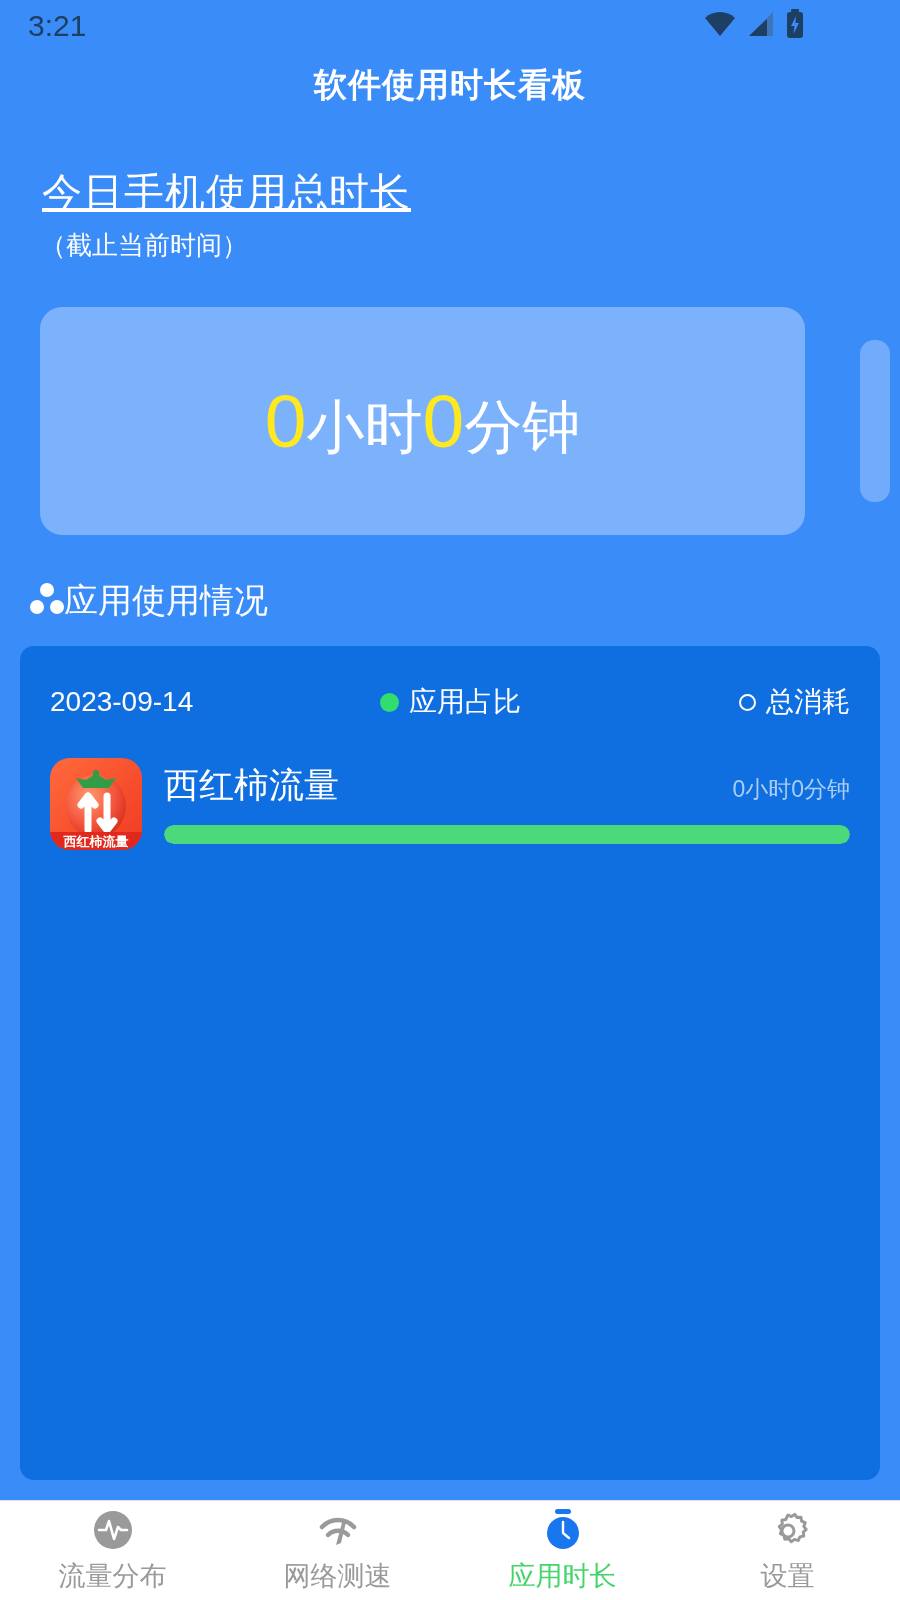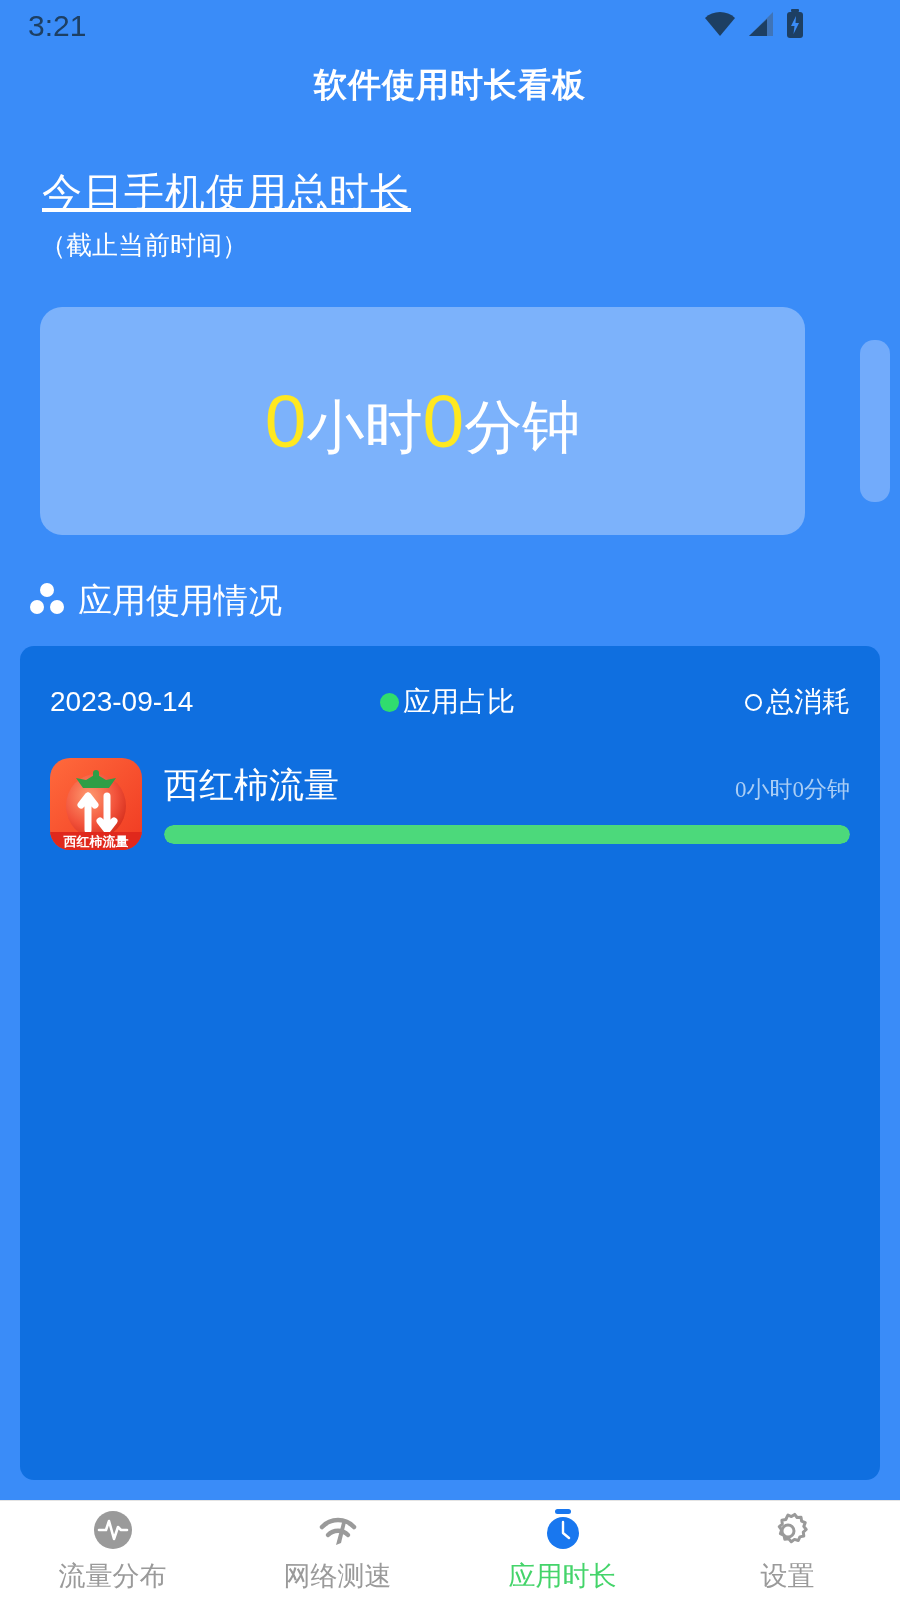--- a/index.html
+++ b/index.html
@@ -56,38 +56,38 @@
   .duration-line { display: flex; align-items: baseline; }
   .dur-num {
     color: #ffe81f; font-size: 75px; line-height: 1;
     font-family: "Liberation Sans", sans-serif;
   }
   .dur-unit { color: #ffffff; font-size: 58px; line-height: 1; }
 
   
   .usage-header {
     position: absolute; top: 578px; left: 30px;
-    display: flex; align-items: center; gap: 14px;
+    display: flex; align-items: center; 
   }
   .usage-header-label { color: #ffffff; font-size: 34px; }
 
   
   .app-card {
     position: absolute; top: 646px; left: 20px;
     width: 860px; height: 834px;
     background: #0f6fe0; border-radius: 14px;
     padding: 36px 30px 0 30px;
   }
   .card-head {
     display: flex; align-items: center;
     height: 40px; position: relative;
   }
   .card-date { color: #ffffff; font-size: 28px; }
   .legend {
-    display: flex; align-items: center; gap: 4px;
+    display: flex; align-items: center; gap: 10px;
     color: #ffffff; font-size: 28px;
   }
   .legend-pct { position: absolute; left: 330px; }
   .legend-total { position: absolute; right: 0px; justify-content: space-between; }
   .dot-filled {
     width: 19px; height: 19px; border-radius: 50%;
     background: #30dd6e; display: inline-block;
   }
   .dot-hollow {
     width: 17px; height: 17px; border-radius: 50%;
@@ -100,21 +100,21 @@
   }
   .app-icon {
     width: 92px; height: 92px; border-radius: 20px;
     overflow: hidden; flex: 0 0 auto; position: relative;
   }
   .app-info { flex: 1; padding-top: 4px; }
   .app-line {
     display: flex; align-items: baseline; justify-content: space-between;
   }
   .app-name { color: #ffffff; font-size: 35px; }
-  .app-duration { color: #a9cdf5; font-size: 23px; font-family: Liberation Serif, serif; }
+  .app-duration { color: #a9cdf5; font-size: 23px; }
   .progress-track {
     margin-top: 16px; height: 19px;
     background: #0f6fe0; border-radius: 10px; overflow: hidden;
   }
   .progress-fill {
     height: 100%; background: #4cd97b; border-radius: 10px;
   }
 
   
   .bottom-nav {

